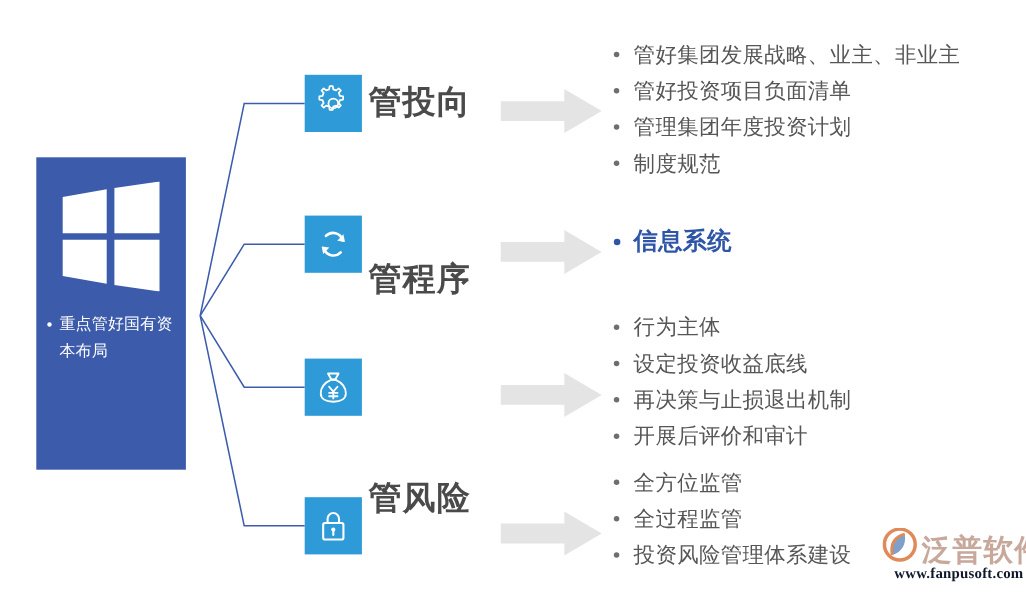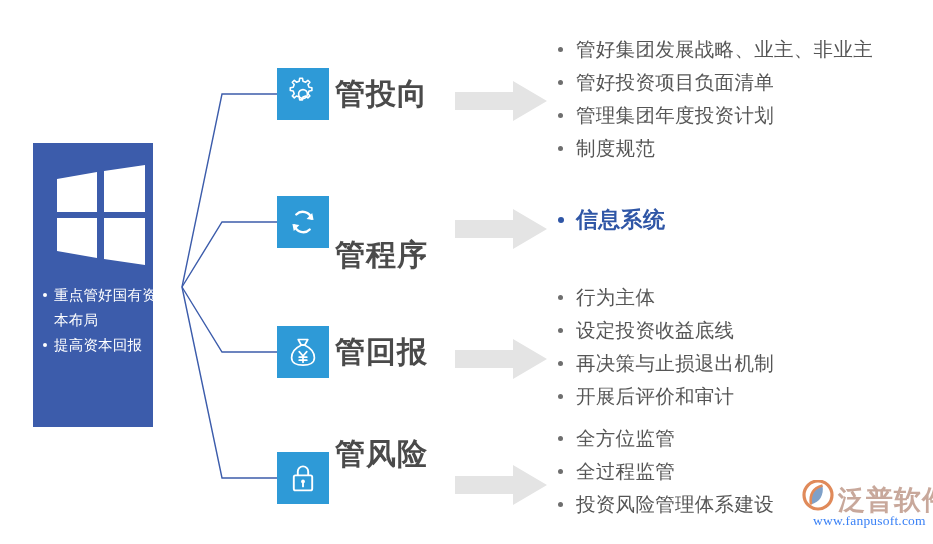--- a/index.html
+++ b/index.html
@@ -6,21 +6,21 @@
   body{width:933px;height:544px;position:relative;overflow:hidden;
        font-family:"Liberation Sans","DejaVu Sans",sans-serif;}
 
   #canvas{position:absolute;left:0;top:0;width:933px;height:544px;}
 
   
   #connectors{position:absolute;left:0;top:0;width:933px;height:544px;pointer-events:none;}
 
   
   .core-panel{
-    position:absolute;left:33px;top:143px;width:120px;height:284px;
+    position:absolute;left:33px;top:143px;width:136px;height:284px;
     background:#3C5CAB;box-sizing:border-box;
   }
   .core-logo{
     position:absolute;left:22px;top:22px;width:92px;height:100px;
   }
   .core-list{
     position:absolute;left:0px;top:140px;width:136px;
     padding:0 6px 0 8px;box-sizing:border-box;
   }
   .core-item{
@@ -62,22 +62,22 @@
   .bullet.highlight::before{background:#2F56A6;width:6px;height:6px;top:15px;}
 
   
   .watermark{position:absolute;left:800px;top:480px;width:128px;height:56px;}
   .wm-text{
     position:absolute;left:38px;top:2px;font-size:27px;font-weight:bold;
     color:#C8A89B;letter-spacing:1px;white-space:nowrap;
     font-family:"DejaVu Sans","Liberation Sans",sans-serif;
   }
   .wm-url{
-    position:absolute;left:13px;top:33px;font-size:13.5px;font-weight:normal;
-    color:#3b82f6;letter-spacing:0.2px;white-space:nowrap;
+    position:absolute;left:13px;top:33px;font-size:13.5px;font-weight:bold;
+    color:#0f172a;letter-spacing:0.2px;white-space:nowrap;
     font-family:"Liberation Serif","DejaVu Serif",serif;
   }
 </style>
 </head>
 <body>
 
 <div id="canvas">
 
   <svg id="connectors" viewBox="0 0 933 544">
     <g fill="none" stroke="#3C5CAB" stroke-width="1.4">
@@ -90,21 +90,20 @@
 
   <div class="core-panel">
     <svg class="core-logo" viewBox="0 0 92 100">
       <polygon points="2,14 42,7 42,47 2,47" fill="#ffffff"></polygon>
       <polygon points="49,6 90,0 90,47 49,47" fill="#ffffff"></polygon>
       <polygon points="2,53 42,53 42,93 2,86" fill="#ffffff"></polygon>
       <polygon points="49,53 90,53 90,100 49,94" fill="#ffffff"></polygon>
     </svg>
     <div class="core-list">
       <div class="core-item">重点管好国有资本布局</div>
-      <div class="core-item">提高资本回报</div>
     </div>
   </div>
 
   <div class="icon-box" style="left:277px;top:68px;">
     <svg width="34" height="34" viewBox="0 0 34 34">
       <path d="M17 4.2 l2.7 1.0 2.2-1.9 2.0 2.0 -1.9 2.2 1.0 2.7 2.9 .5 0 2.8 -2.9 .5 -1.0 2.7 1.9 2.2 -2.0 2.0 -2.2-1.9 -2.7 1.0 -.5 2.9 -2.8 0 -.5-2.9 -2.7-1.0 -2.2 1.9 -2.0-2.0 1.9-2.2 -1.0-2.7 -2.9-.5 0-2.8 2.9-.5 1.0-2.7 -1.9-2.2 2.0-2.0 2.2 1.9 2.7-1.0 .5-2.9 2.8 0 z" fill="none" stroke="#ffffff" stroke-width="1.6" stroke-linejoin="round" transform="translate(0,0)"></path>
       <circle cx="17" cy="17" r="4.4" fill="none" stroke="#ffffff" stroke-width="1.6"></circle>
     </svg>
   </div>
   <div class="row-label" style="left:335px;top:68px;">管投向</div>
@@ -140,21 +139,20 @@
       <path d="M15.2 10.2 C9.0 13.0 5.6 18.0 5.6 22.8 C5.6 27.4 10.0 30.2 17 30.2 C24.0 30.2 28.4 27.4 28.4 22.8 C28.4 18.0 25.0 13.0 18.8 10.2 Z" fill="none" stroke="#ffffff" stroke-width="1.7" stroke-linejoin="round"></path>
       <g stroke="#ffffff" stroke-width="1.7" stroke-linecap="round">
         <line x1="13.2" y1="16.6" x2="17.0" y2="21.0"></line>
         <line x1="20.8" y1="16.6" x2="17.0" y2="21.0"></line>
         <line x1="13.2" y1="22.2" x2="20.8" y2="22.2"></line>
         <line x1="13.2" y1="25.2" x2="20.8" y2="25.2"></line>
         <line x1="17.0" y1="21.0" x2="17.0" y2="27.2"></line>
       </g>
     </svg>
   </div>
-  <div class="row-label" style="left:335px;top:326px;">管回报</div>
   <svg class="arrow" style="left:455px;top:338px;" width="92" height="42" viewBox="0 0 92 42">
     <polygon points="0,12 58,12 58,1 92,21 58,41 58,30 0,30" fill="#E4E4E4"></polygon>
   </svg>
   <div class="bullet-group" style="top:281px;">
     <div class="bullet">行为主体</div>
     <div class="bullet">设定投资收益底线</div>
     <div class="bullet">再决策与止损退出机制</div>
     <div class="bullet">开展后评价和审计</div>
   </div>
 

